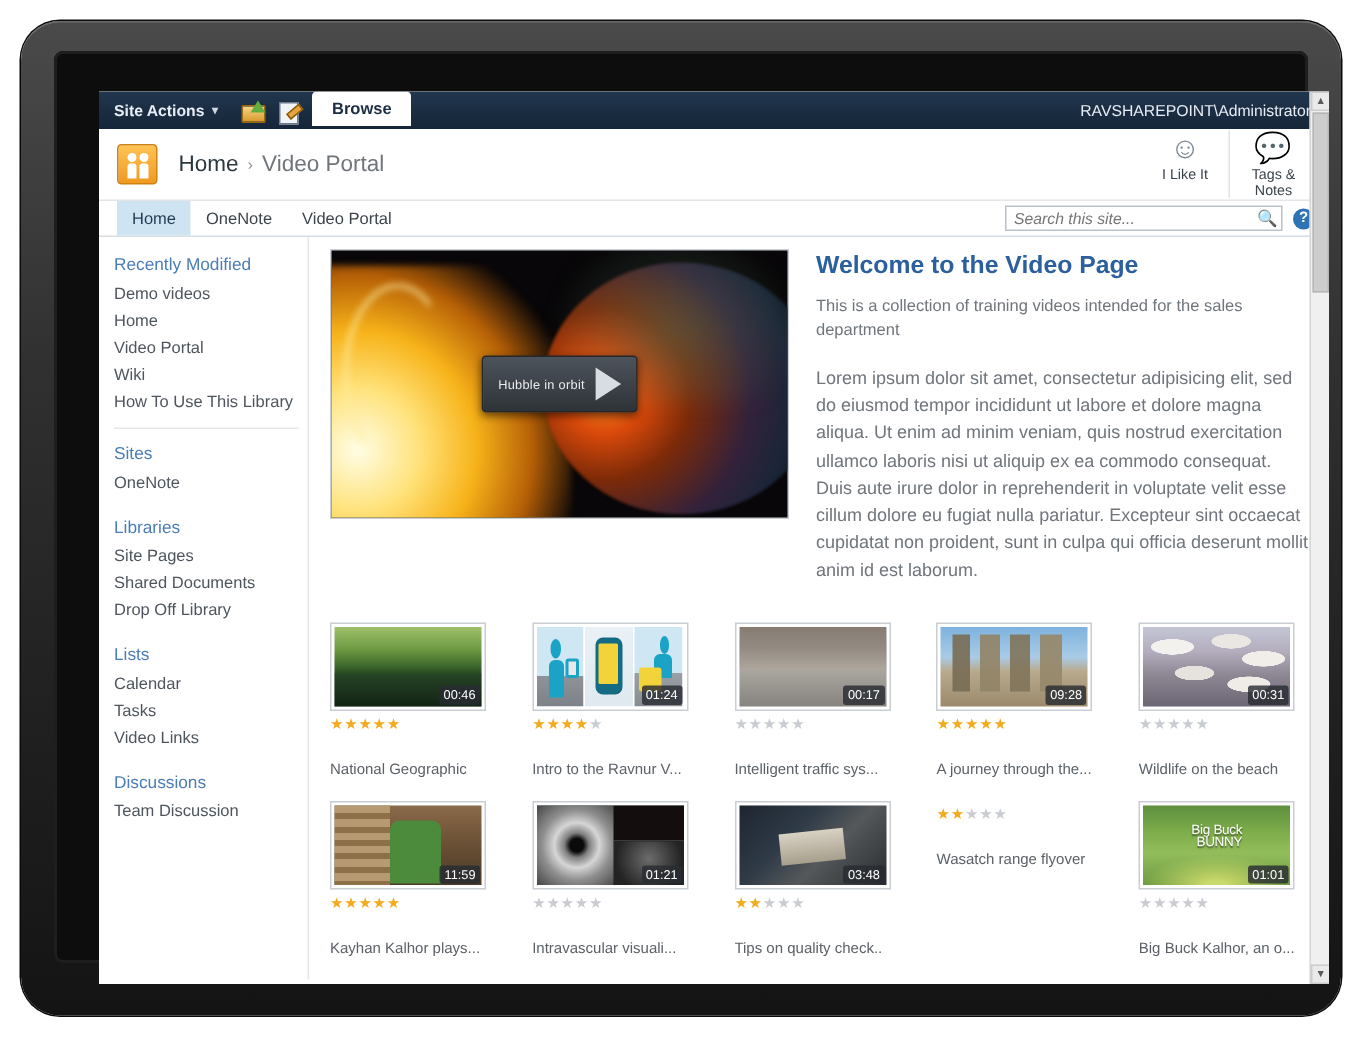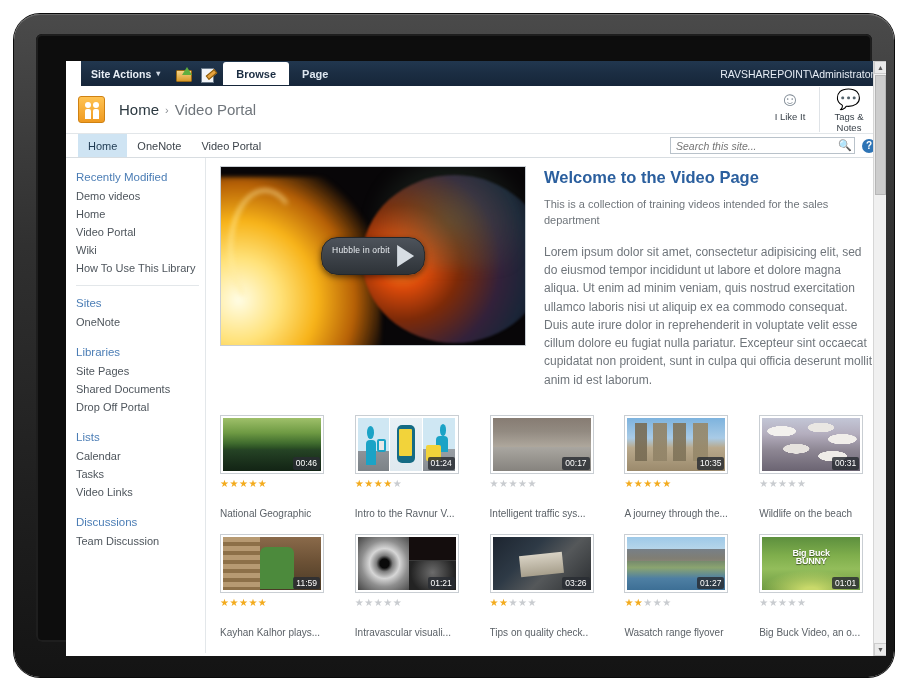--- a/index.html
+++ b/index.html
@@ -36,21 +36,20 @@
     overflow: hidden;
   }
 
   
   .suite-bar {
     position: relative;
     height: 25px;
     background: linear-gradient(180deg,#21374f 0%, #1b2d42 50%, #16263a 100%);
     display: flex;
     align-items: stretch;
-    margin-left: 15px;
   }
   .site-actions {
     display: flex; align-items: center;
     padding: 0 8px 0 10px;
     color: #e8eef5;
     font-size: 10.5px;
     font-weight: bold;
     cursor: pointer;
     white-space: nowrap;
   }
@@ -73,21 +72,21 @@
     border-bottom:8px solid #5fae3f;
   }
   .qicon.page::before {
     content:""; position:absolute; left:1px; top:1px; width:11px; height:13px;
     background:#f2f5f8; border:1px solid #6c7b8b;
   }
   .qicon.page::after {
     content:""; position:absolute; left:6px; top:5px; width:9px; height:3px;
     background:#e8a33d; transform: rotate(-40deg); border:1px solid #8a5d10;
   }
-  .ribbon-tabs { display:flex; align-items:center; }
+  .ribbon-tabs { display:flex; align-items:flex-end;flex-direction:column; }
   .rtab {
     padding: 5px 13px 5px 13px;
     font-size: 11px; color: #dde6ef; cursor: pointer;
     font-weight: bold;
   }
   .rtab.active {
     background: #ffffff; color: #1b2d42;
     border-radius: 3px 3px 0 0;
     padding-top: 6px;
   }
@@ -234,23 +233,23 @@
     filter: blur(1.2px);
   }
   .player .tint {
     position:absolute; right:-10px; top:-18px; width:170px; height:120px;
     background: radial-gradient(ellipse at 50% 60%, rgba(80,120,90,0.45), rgba(20,30,45,0) 70%);
     filter: blur(6px);
   }
   .play-overlay {
     position:absolute; left:50%; top:50%;
     transform: translate(-50%,-50%);
-    display:flex; align-items:flex-start; gap:7px;
+    display:flex; align-items:center; gap:7px;
     background: linear-gradient(180deg,#4d535b,#2e3338);
-    border:1px solid #23272b; border-radius:16px;
+    border:1px solid #23272b; border-radius:3px;
     padding: 7px 10px 7px 10px;
     box-shadow: 0 2px 6px rgba(0,0,0,.55);
   }
   .play-overlay .label {
     font-size: 8.5px; color:#e9edf1; white-space:nowrap;
     letter-spacing: .2px;
   }
   .play-overlay .tri {
     width:0;height:0;
     border-left: 17px solid #d7dde3;
@@ -397,22 +396,22 @@
     content:""; position:absolute; left:0; top:22%; width:100%; height:22%;
     background: linear-gradient(180deg,#6b6f74,#8a8276);
     opacity:.85;
   }
   .art-bunny {
     background: linear-gradient(180deg,#5d8f3e 0%, #7fae4c 35%, #93bd5b 60%, #6d9a42 100%);
     position:relative;
   }
   .art-bunny .bb {
     position:absolute; left:50%; top:22%; transform:translateX(-50%);
-    color:#ffffff; font-size:9px; font-weight:bold; line-height:.95;
-    text-align:center; text-shadow:0 1px 1px rgba(0,0,0,.5);
+    color:#ffffff; font-size:9px; font-weight:normal; line-height:.95;
+    text-align:right; text-shadow:0 1px 1px rgba(0,0,0,.5);
     letter-spacing:-.2px;
   }
   .art-bunny::after {
     content:""; position:absolute; left:0; bottom:0; width:100%; height:38%;
     background: radial-gradient(ellipse at 50% 100%, #c9d96a 10%, rgba(120,160,70,0) 70%);
   }
 
   
   .vscroll {
     position:absolute; right:0; top:0; width:13px; height:100%;
@@ -512,21 +511,21 @@
           <div class="nav-divider"></div>
           <div class="nav-group">
             <div class="nav-head">Sites</div>
             <div class="nav-link">OneNote</div>
           </div>
           <div class="nav-gap"></div>
           <div class="nav-group">
             <div class="nav-head">Libraries</div>
             <div class="nav-link">Site Pages</div>
             <div class="nav-link">Shared Documents</div>
-            <div class="nav-link">Drop Off Portal</div>
+            <div class="nav-link">Drop Off Library</div>
           </div>
           <div class="nav-gap"></div>
           <div class="nav-group">
             <div class="nav-head">Lists</div>
             <div class="nav-link">Calendar</div>
             <div class="nav-link">Tasks</div>
             <div class="nav-link">Video Links</div>
           </div>
           <div class="nav-gap"></div>
           <div class="nav-group">
@@ -595,21 +594,21 @@
                 <div class="pic art-street"></div>
                 <span class="vdur">00:17</span>
               </div>
               <div class="stars"><span class="off">★★★★★</span></div>
               <div class="vtitle">Intelligent traffic sys...</div>
             </div>
 
             <div class="vcard">
               <div class="vthumb">
                 <div class="pic art-ruins"></div>
-                <span class="vdur">10:35</span>
+                <span class="vdur">09:28</span>
               </div>
               <div class="stars"><span class="on">★★★★★</span></div>
               <div class="vtitle">A journey through the...</div>
             </div>
 
             <div class="vcard">
               <div class="vthumb">
                 <div class="pic art-birds"></div>
                 <span class="vdur">00:31</span>
               </div>
@@ -637,47 +636,43 @@
                 </div>
                 <span class="vdur">01:21</span>
               </div>
               <div class="stars"><span class="off">★★★★★</span></div>
               <div class="vtitle">Intravascular visuali...</div>
             </div>
 
             <div class="vcard">
               <div class="vthumb">
                 <div class="pic art-desk"></div>
-                <span class="vdur">03:26</span>
+                <span class="vdur">03:48</span>
               </div>
               <div class="stars"><span class="on">★★</span><span class="off">★★★</span></div>
               <div class="vtitle">Tips on quality check..</div>
             </div>
 
             <div class="vcard">
-              <div class="vthumb">
-                <div class="pic art-aerial"></div>
-                <span class="vdur">01:27</span>
-              </div>
               <div class="stars"><span class="on">★★</span><span class="off">★★★</span></div>
               <div class="vtitle">Wasatch range flyover</div>
             </div>
 
             <div class="vcard">
               <div class="vthumb">
                 <div class="pic art-bunny">
                   <span class="bb">
                     <span>Big Buck</span><br>
                     <span>BUNNY</span>
                   </span>
                 </div>
                 <span class="vdur">01:01</span>
               </div>
               <div class="stars"><span class="off">★★★★★</span></div>
-              <div class="vtitle">Big Buck Video, an o...</div>
+              <div class="vtitle">Big Buck Kalhor, an o...</div>
             </div>
 
           </div>
         </div>
       </div>
 
       <div class="vscroll">
         <div class="up">▲</div>
         <div class="thumb"></div>
         <div class="dn">▼</div>

